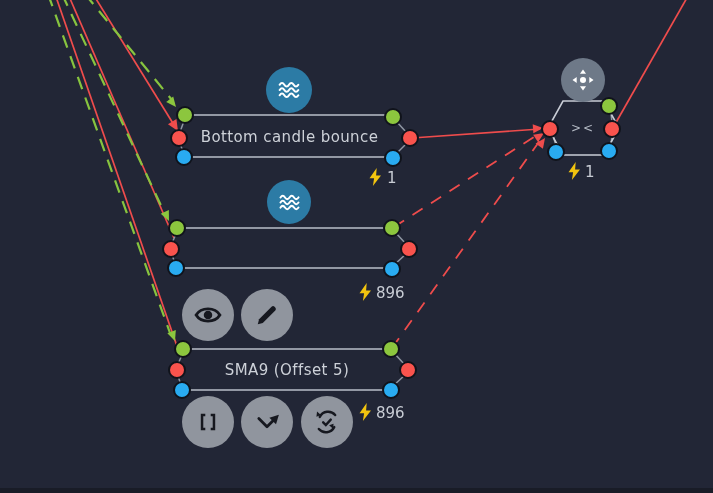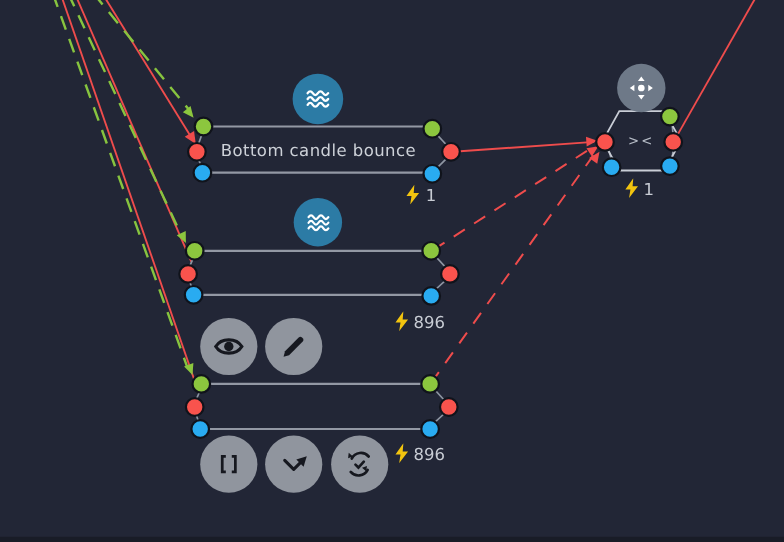--- a/index.html
+++ b/index.html
@@ -130,20 +130,21 @@
     <svg width="30" height="30" viewBox="0 0 24 24">
       <path d="M2.5 12 C6.5 5.5, 17.5 5.5, 21.5 12 C17.5 18.5, 6.5 18.5, 2.5 12 Z" fill="none" stroke="#16181f" stroke-width="2.3"></path>
       <circle cx="12" cy="12" r="3.4" fill="#16181f"></circle>
     </svg>
   </button>
   <button class="btn" style="left:241px;top:289px;">
     <svg width="26" height="26" viewBox="0 0 24 24">
       <path d="M3.5 20.5 l1.2 -4.6 L16.2 4.4 a2 2 0 0 1 2.8 0 l0.6 0.6 a2 2 0 0 1 0 2.8 L8.1 19.3 Z" fill="#16181f"></path>
     </svg>
   </button>
+  <div class="node-label" style="left:184px;top:361px;width:206px;">SMA9 (Offset 5)</div>
   <div class="port green" style="left:174px;top:340px;"></div>
   <div class="port red" style="left:168px;top:361px;"></div>
   <div class="port blue" style="left:173px;top:381px;"></div>
   <div class="port green" style="left:382px;top:340px;"></div>
   <div class="port red" style="left:399px;top:361px;"></div>
   <div class="port blue" style="left:382px;top:381px;"></div>
   <button class="btn" style="left:182px;top:396px;">
     <svg width="26" height="26" viewBox="0 0 24 24">
       <g fill="none" stroke="#16181f" stroke-width="2.3">
         <path d="M9.5 5.5 H6.5 V18.5 H9.5"></path>

